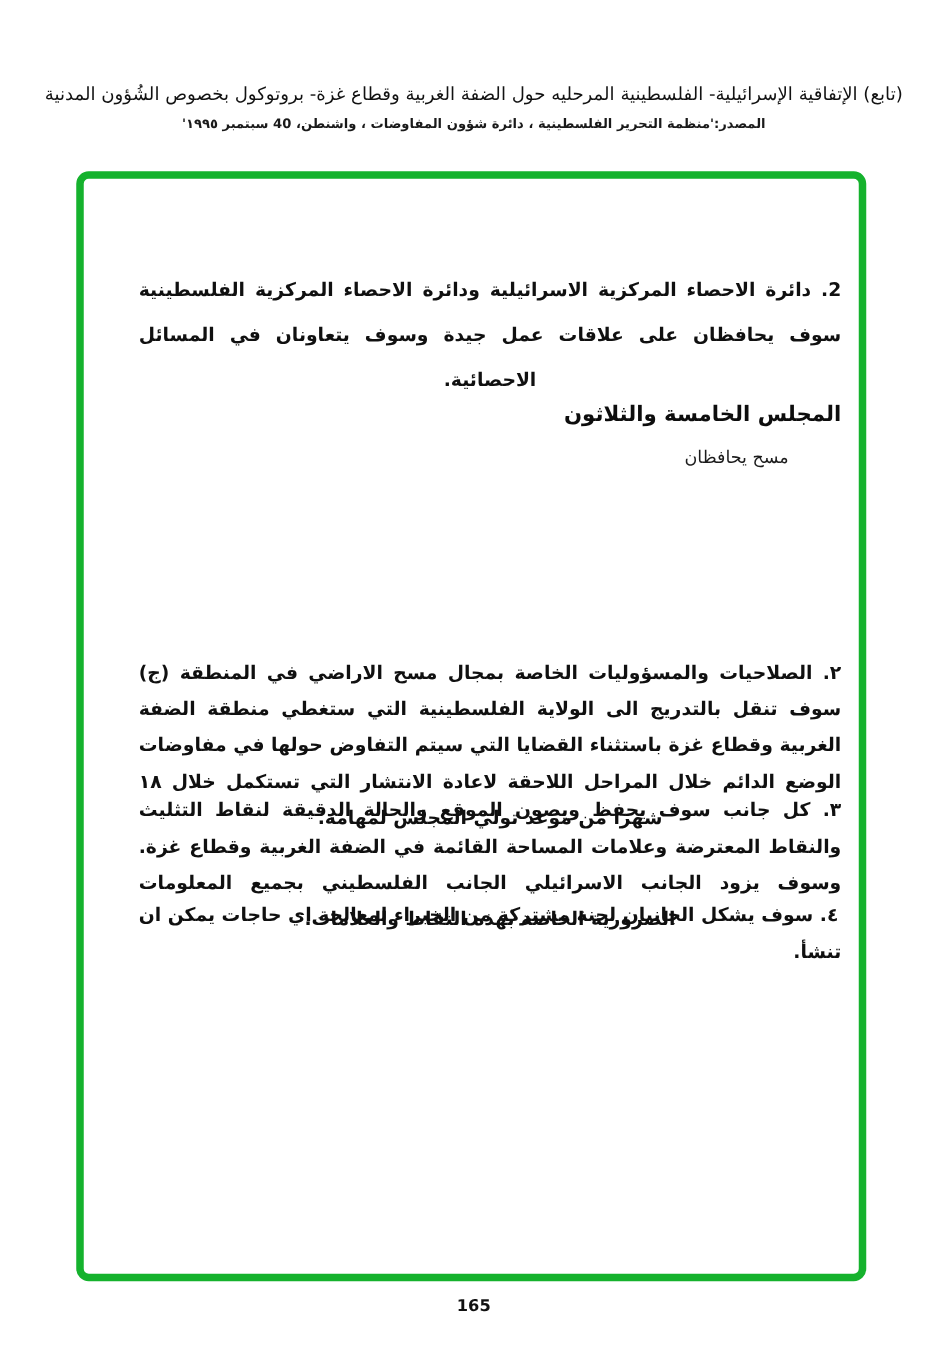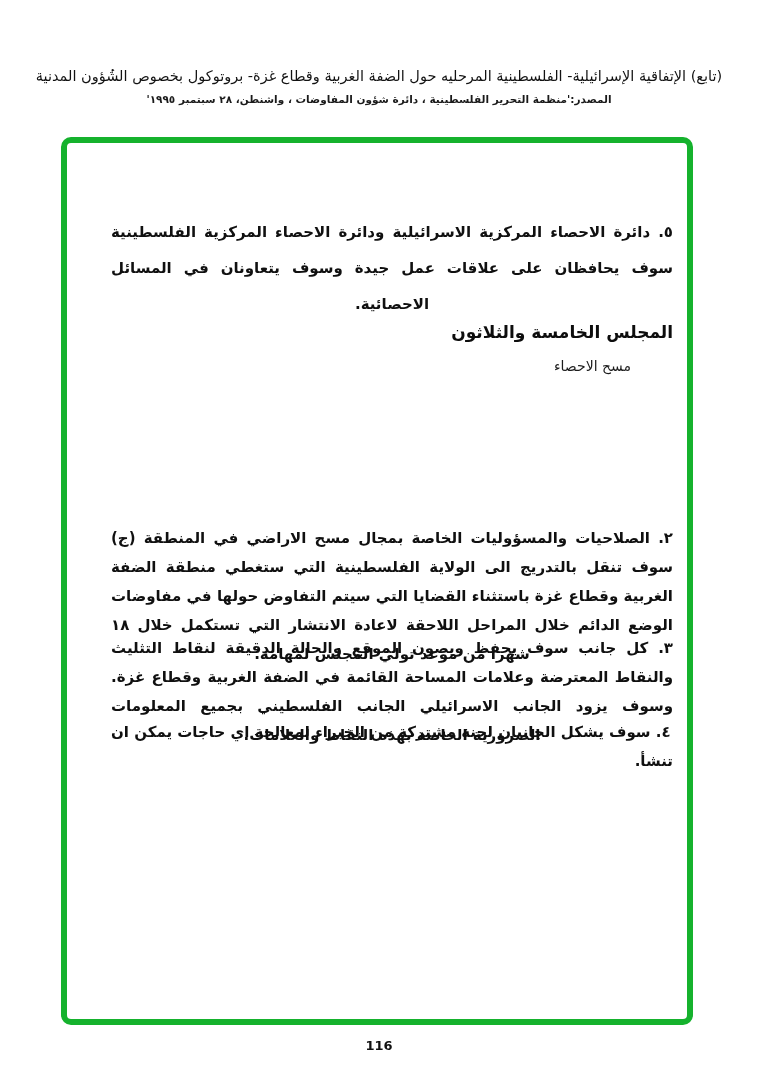--- a/index.html
+++ b/index.html
@@ -100,35 +100,35 @@
     color: #111111;
   }
 </style>
 </head>
 <body>
 
 <div class="page">
 
   <div class="header">
     <div class="header-title">(تابع) الإتفاقية الإسرائيلية- الفلسطينية المرحليه حول الضفة الغربية وقطاع غزة- بروتوكول بخصوص الشُؤون المدنية</div>
-    <div class="header-source">المصدر:'منظمة التحرير الفلسطينية ، دائرة شؤون المفاوضات ، واشنطن، ٢٨ سبتمبر ١٩٩٥'</div>
+    <div class="header-source">المصدر:'منظمة التحرير الفلسطينية ، دائرة شؤون المفاوضات ، واشنطن، 40 سبتمبر ١٩٩٥'</div>
   </div>
 
   <div class="doc-frame">
 
-    <p class="para clause-5">٥. دائرة الاحصاء المركزية الاسرائيلية ودائرة الاحصاء المركزية الفلسطينية سوف يحافظان على علاقات عمل جيدة وسوف يتعاونان في المسائل الاحصائية.</p>
+    <p class="para clause-5">2. دائرة الاحصاء المركزية الاسرائيلية ودائرة الاحصاء المركزية الفلسطينية سوف يحافظان على علاقات عمل جيدة وسوف يتعاونان في المسائل الاحصائية.</p>
 
     <div class="article-heading">المجلس الخامسة والثلاثون</div>
 
-    <div class="article-subheading">مسح الاحصاء</div>
+    <div class="article-subheading">مسح يحافظان</div>
 
 
     <p class="para clause-2">٢. الصلاحيات والمسؤوليات الخاصة بمجال مسح الاراضي في المنطقة (ج) سوف تنقل بالتدريج الى الولاية الفلسطينية التي ستغطي منطقة الضفة الغربية وقطاع غزة باستثناء القضايا التي سيتم التفاوض حولها في مفاوضات الوضع الدائم خلال المراحل اللاحقة لاعادة الانتشار التي تستكمل خلال ١٨ شهرا من موعد تولي المجلس لمهامه.</p>
 
     <p class="para clause-3">٣. كل جانب سوف يحفظ ويصون الموقع والحالة الدقيقة لنقاط التثليث والنقاط المعترضة وعلامات المساحة القائمة في الضفة الغربية وقطاع غزة. وسوف يزود الجانب الاسرائيلي الجانب الفلسطيني بجميع المعلومات الضرورية الخاصة بهذه النقاط والعلامات.</p>
 
     <p class="para clause-4">٤. سوف يشكل الجانبان لجنة مشتركة من الخبراء لمعالجة اي حاجات يمكن ان تنشأ.</p>
 
   </div>
 
-  <div class="page-number">116</div>
+  <div class="page-number">165</div>
 
 </div>
 
 </body></html>

